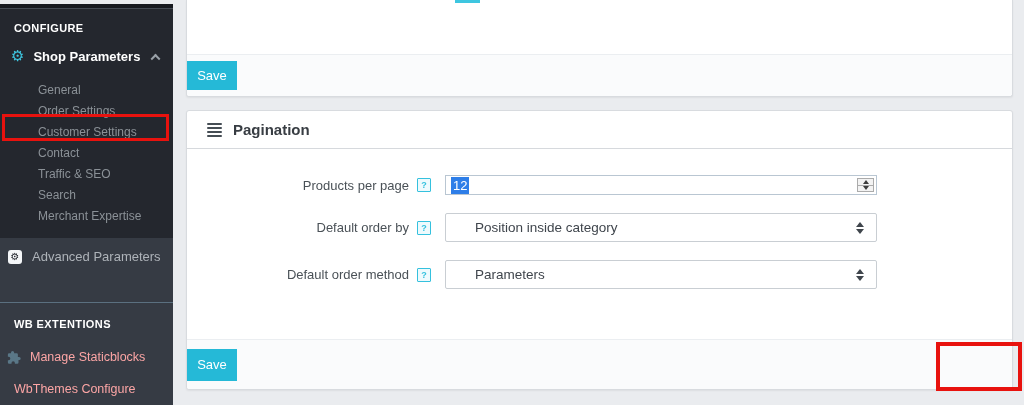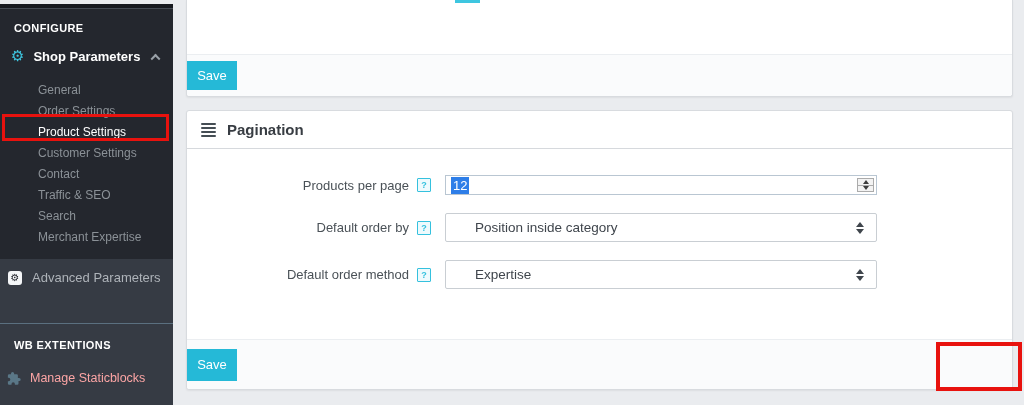--- a/index.html
+++ b/index.html
@@ -31,21 +31,21 @@
 
   
   .panel { position:absolute; left:186px; width:827px; background:#ffffff; border:1px solid #d8dbdf; box-shadow:0 1px 2px rgba(0,0,0,.06); }
   .panel-top { top:0; height:97px; border-top:none; border-radius:0 0 3px 3px; }
   .teal-frag { position:absolute; left:268px; top:0; width:25px; height:3px; background:#3ec6e0; }
   .panel-footer { position:absolute; left:0; right:0; bottom:0; background:#fafbfc; border-top:1px solid #ebeef1; display:flex; align-items:center; padding-right:15px; border-radius:0 0 3px 3px; }
   .panel-top .panel-footer { height:42px; }
   .btn-save { background:#25b9d7; color:#ffffff; font-size:13px; border:none; width:50px; height:29px; display:flex; align-items:center; justify-content:center; cursor:pointer; font-family:inherit; }
 
   .panel-pag { top:110px; height:280px; border-radius:3px; }
-  .pag-header { height:38px; border-bottom:1px solid #d6d9dd; display:flex; align-items:center; padding-left:14px; }
+  .pag-header { height:38px; border-bottom:1px solid #d6d9dd; display:flex; align-items:center; padding-left:20px; }
   .burger { display:flex; flex-direction:column; gap:2px; margin-right:11px; }
   .burger i { width:15px; height:2px; background:#454d54; border-radius:1px; }
   .pag-title { font-size:15px; font-weight:bold; color:#383d43; }
   .pag-body { padding-top:26px; }
   .form-row { display:flex; align-items:center; margin-bottom:18px; }
   .row-label { width:244px; display:flex; align-items:center; justify-content:flex-end; gap:8px; font-size:13px; color:#4a5157; }
   .help-icon { width:14px; height:14px; border:1px solid #35c1de; background:#eefafd; color:#35c1de; font-size:9px; font-weight:bold; display:flex; align-items:center; justify-content:center; border-radius:1px; cursor:pointer; flex:0 0 auto; }
   .row-field { margin-left:14px; width:432px; }
 
   .num-input { height:20px; border:1px solid #b9c6d2; background:#fff; display:flex; align-items:center; padding:0 24px 0 5px; position:relative; cursor:text; }
@@ -80,21 +80,20 @@
 
     <div class="shop-row">
       <span class="gear-glyph">⚙</span>
       <span>Shop Parameters</span>
       <span class="chev-up"></span>
     </div>
 
     <div class="submenu">
       <div class="subitem">General</div>
       <div class="subitem">Order Settings</div>
-      <div class="subitem active">Product Settings</div>
       <div class="subitem">Customer Settings</div>
       <div class="subitem">Contact</div>
       <div class="subitem">Traffic &amp; SEO</div>
       <div class="subitem">Search</div>
       <div class="subitem">Merchant Expertise</div>
     </div>
   </div>
 
   <div class="adv-row">
     <span class="adv-icon">⚙</span>
@@ -175,21 +174,21 @@
       </div>
     </div>
 
     <div class="form-row">
       <div class="row-label">
         <span>Default order method</span>
         <span class="help-icon">?</span>
       </div>
       <div class="row-field">
         <div class="select-box">
-          <span>Expertise</span>
+          <span>Parameters</span>
           <span class="sort-arrows">
             <span class="tri-up"></span>
               <span class="tri-down"></span>
           </span>
         </div>
       </div>
     </div>
 
   </div>
 

